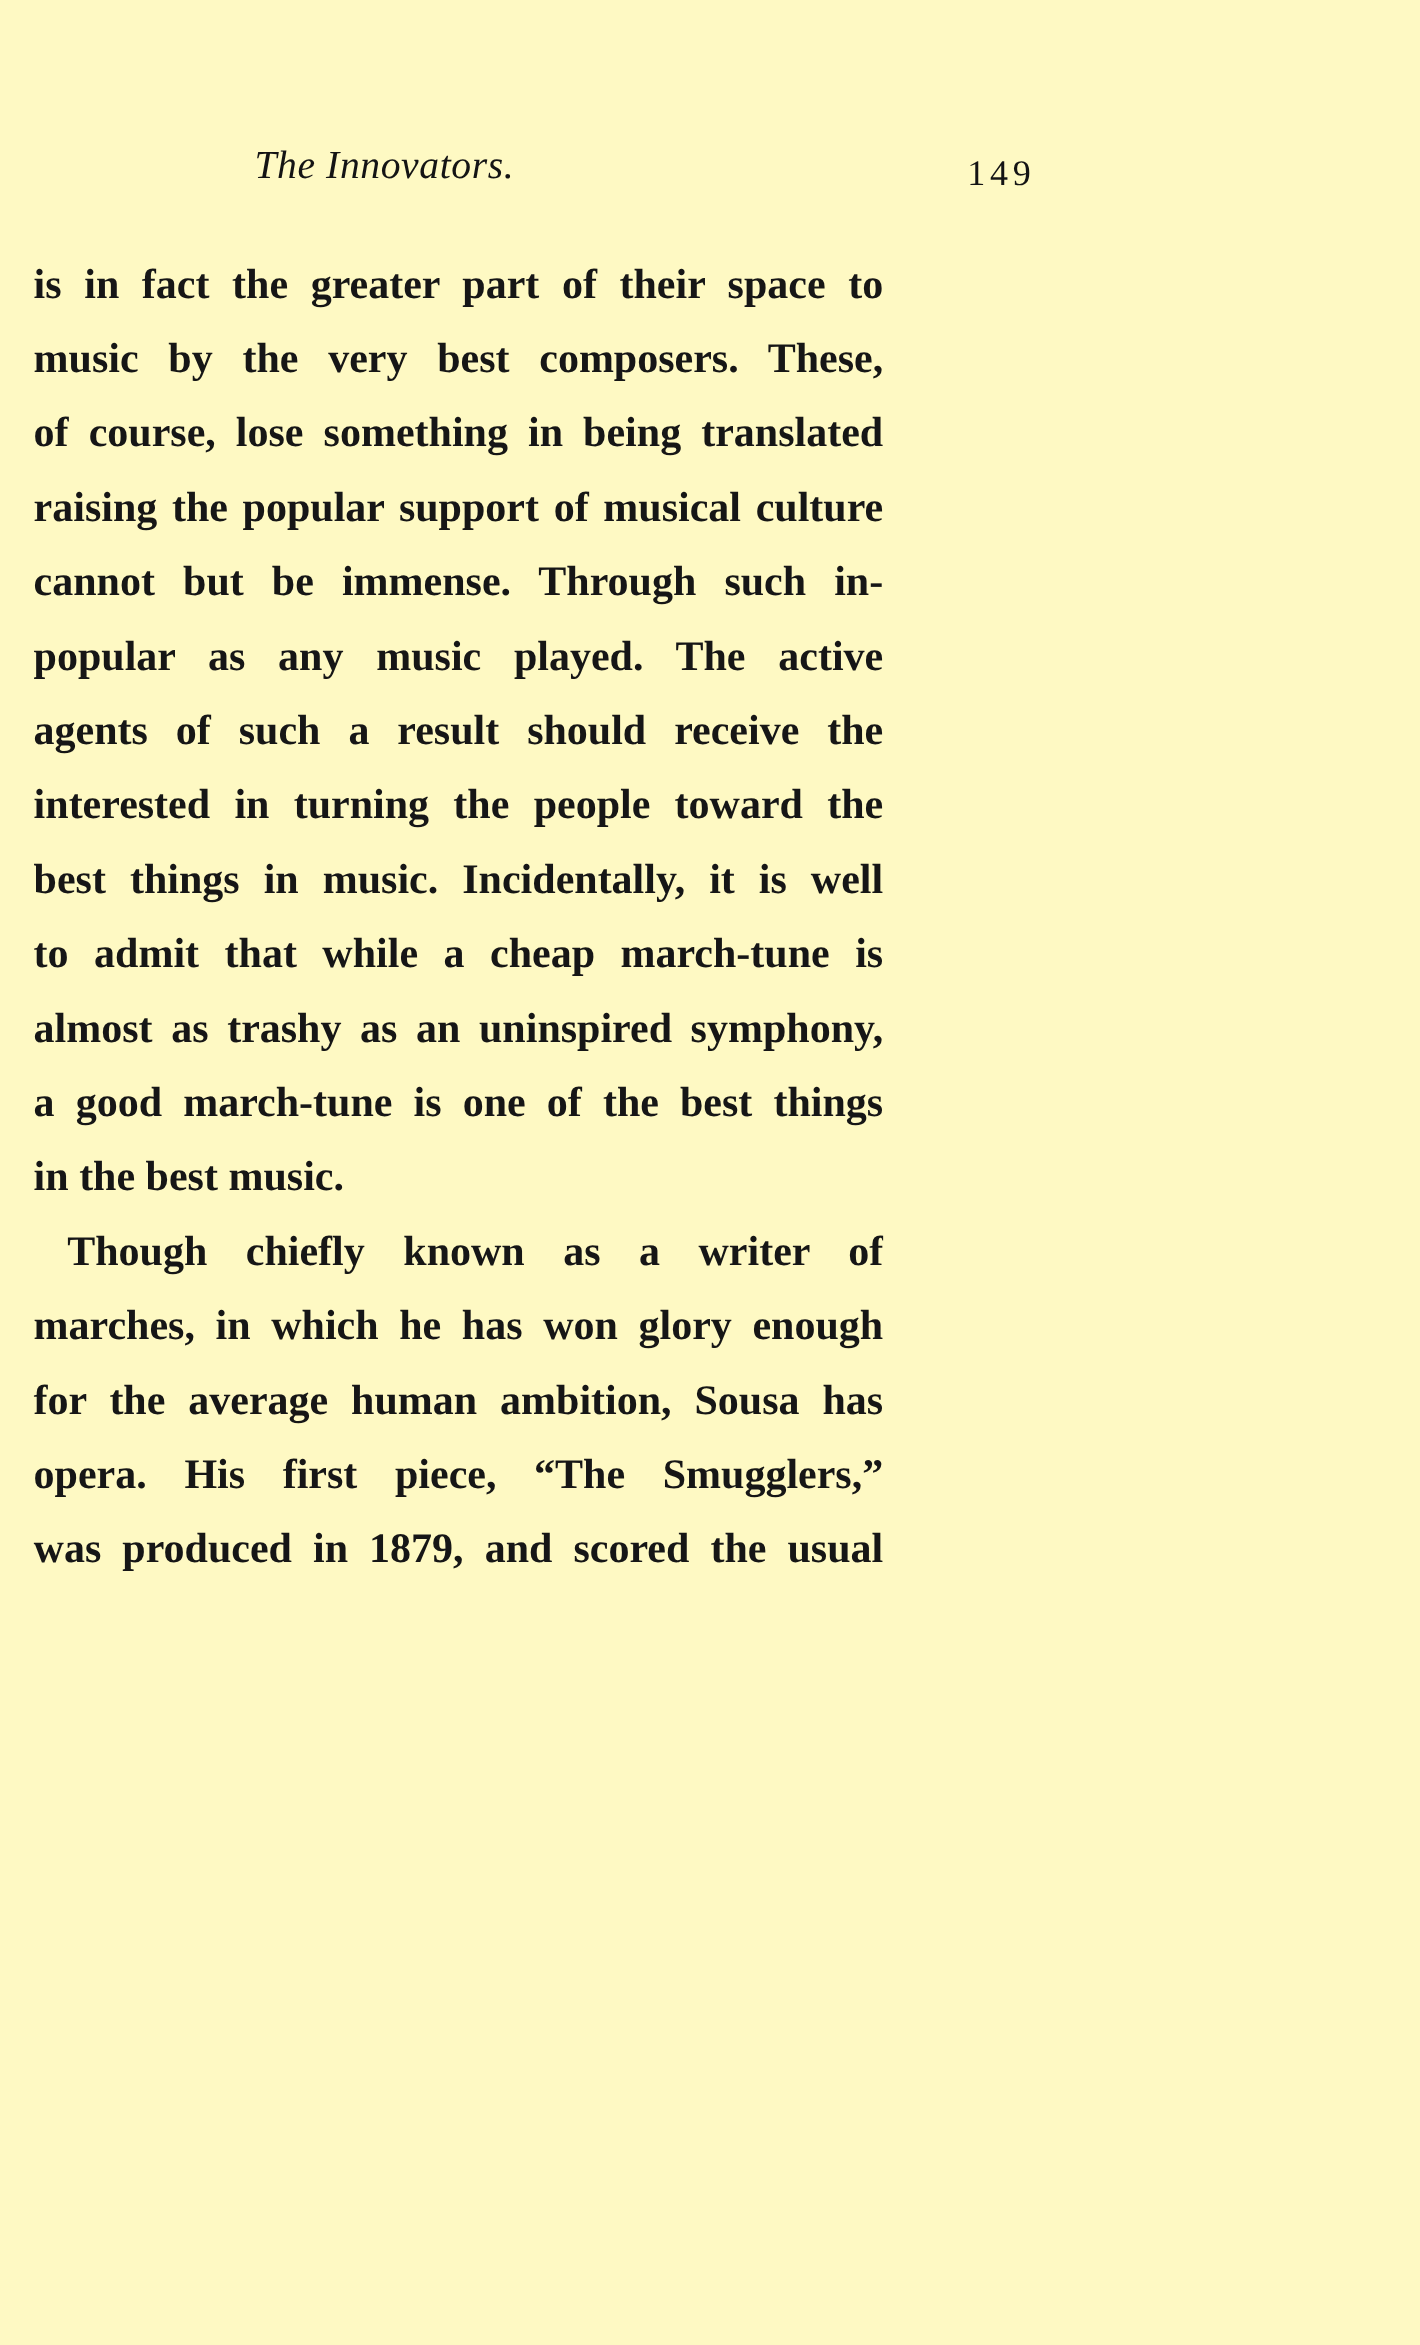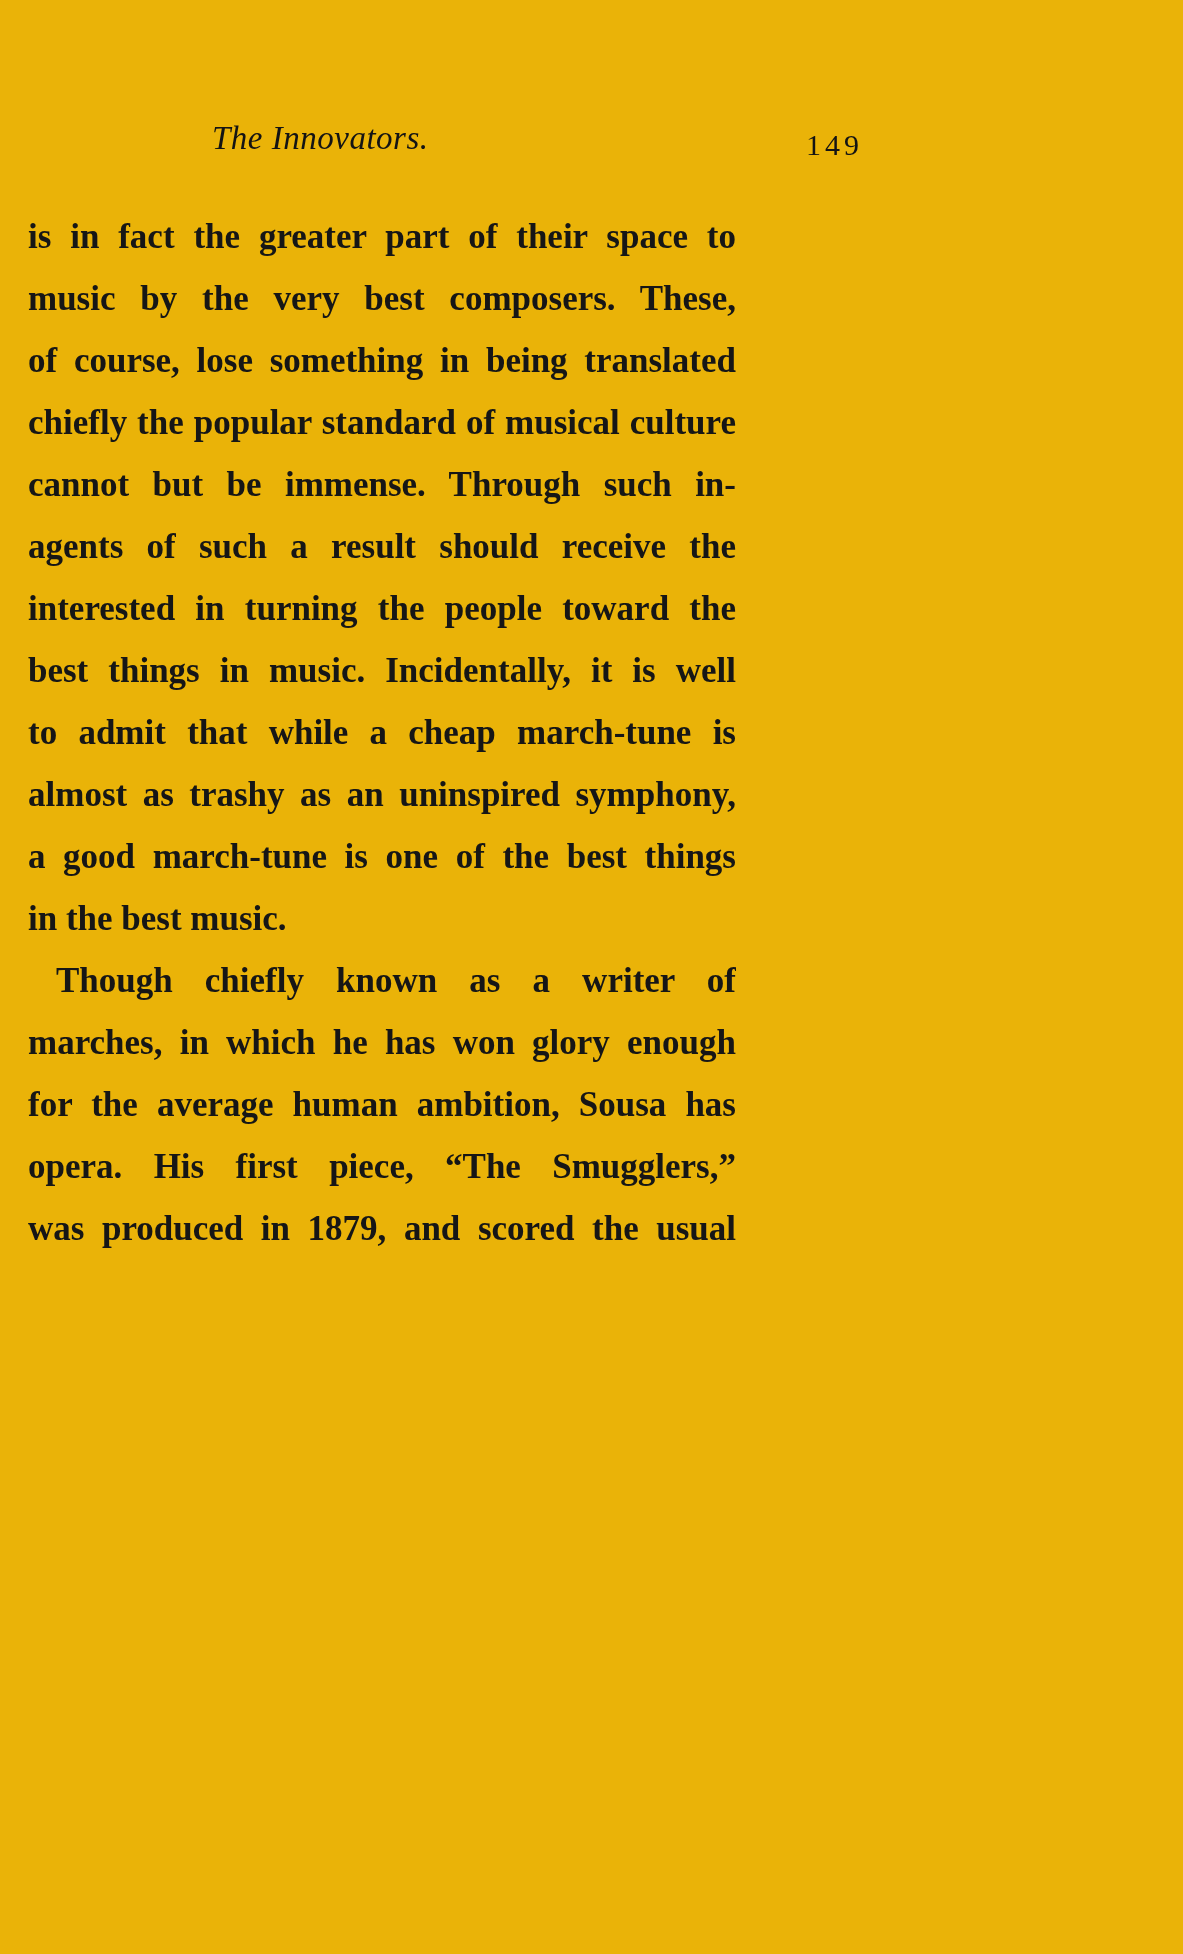--- a/index.html
+++ b/index.html
@@ -4,21 +4,21 @@
 <style>
   html, body {
     margin: 0;
     padding: 0;
     background: #ffffff;
   }
   #scan-page {
     position: relative;
     width: 1183px;
     height: 1954px;
-    background: #eab308;
+    background: #fef9c3;
     overflow: hidden;
     font-family: "Liberation Serif", "DejaVu Serif", serif;
     color: #161616;
   }
   
   .running-head {
     position: absolute;
     top: 120px;
     left: 212px;
     width: 200px;
@@ -72,22 +72,23 @@
   <div class="running-head">The Innovators.</div>
 
   <div class="folio">149</div>
 
   <div class="text-block">
 
     <div class="paragraph">
       <div class="line">is in fact the greater part of their space to</div>
       <div class="line">music by the very best composers. These,</div>
       <div class="line">of course, lose something in being translated</div>
-      <div class="line">chiefly the popular standard of musical culture</div>
+      <div class="line">raising the popular support of musical culture</div>
       <div class="line">cannot but be immense. Through such in-</div>
+      <div class="line">popular as any music played. The active</div>
       <div class="line">agents of such a result should receive the</div>
       <div class="line">interested in turning the people toward the</div>
       <div class="line">best things in music. Incidentally, it is well</div>
       <div class="line">to admit that while a cheap march-tune is</div>
       <div class="line">almost as trashy as an uninspired symphony,</div>
       <div class="line">a good march-tune is one of the best things</div>
       <div class="line last">in the best music.</div>
     </div>
 
     <div class="paragraph">

